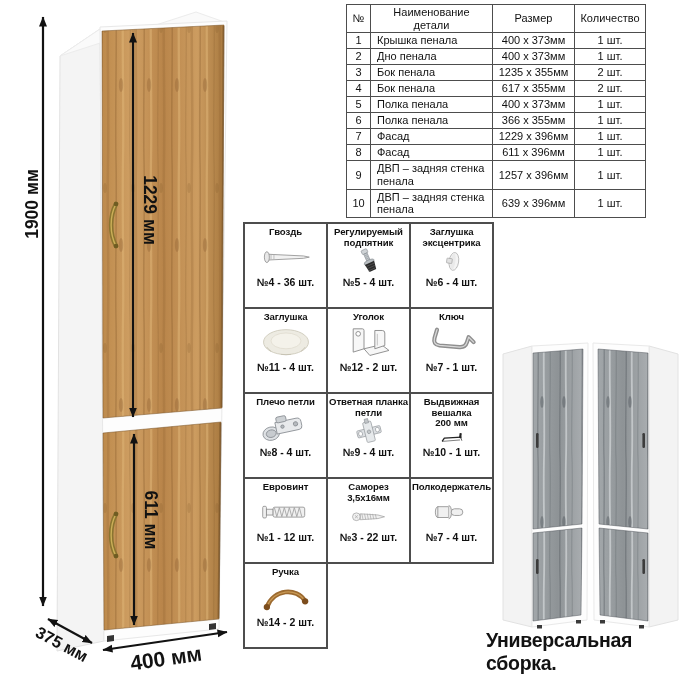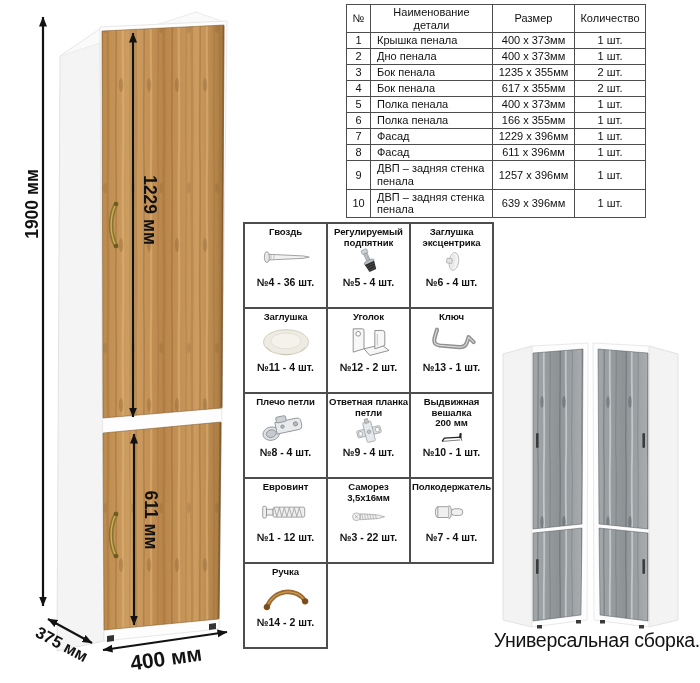--- a/index.html
+++ b/index.html
@@ -21,22 +21,22 @@
            align-content:flex-start;}
   .hw-cell{width:85px;height:87px;margin:0 -2px -2px 0;border:2px solid #4d4d4d;
            box-sizing:border-box;background:#fff;display:flex;flex-direction:column;
            align-items:center;}
   .hw-title{font-size:9.6px;font-weight:700;text-align:center;line-height:1.12;
             padding-top:3px;white-space:pre-line;letter-spacing:-0.1px;}
   .hw-ic{flex:1 1 auto;width:62px;min-height:0;}
   .hw-count{font-size:10.5px;font-weight:700;padding-bottom:19px;white-space:nowrap;}
   
   .var-svg{position:absolute;left:490px;top:338px;}
-  .variant-caption{position:absolute;left:486px;top:629px;width:214px;text-align:right;
-            font-size:19.5px;font-weight:400;letter-spacing:-0.3px;color:#121212;}
+  .variant-caption{position:absolute;left:486px;top:629px;width:214px;text-align:left;
+            font-size:19.5px;font-weight:700;letter-spacing:-0.3px;color:#121212;}
 </style>
 </head>
 <body>
 
 <div class="sheet">
 
   <svg class="cab-svg" width="250" height="683" viewBox="0 0 250 683">
     <defs>
       <marker id="ah" markerWidth="11" markerHeight="9" refX="9.5" refY="4" orient="auto-start-reverse" markerUnits="userSpaceOnUse">
           <path d="M0,0 L10,4 L0,8 Z" fill="#121212"></path>
@@ -157,21 +157,21 @@
         </tr>
       <tr>
           <td>5</td>
           <td class="cell-name">Полка пенала</td>
           <td>400 х 373мм</td>
           <td>1 шт.</td>
         </tr>
       <tr>
           <td>6</td>
           <td class="cell-name">Полка пенала</td>
-          <td>166 х 355мм</td>
+          <td>366 х 355мм</td>
           <td>1 шт.</td>
         </tr>
       <tr>
           <td>7</td>
           <td class="cell-name">Фасад</td>
           <td>1229 х 396мм</td>
           <td>1 шт.</td>
         </tr>
       <tr>
           <td>8</td>
@@ -343,21 +343,21 @@
       <svg class="hw-ic" viewBox="0 0 64 46">
           <use href="#i-bracket"></use>
         </svg>
       <div class="hw-count">№12 - 2 шт.</div>
     </div>
     <div class="hw-cell">
       <div class="hw-title">Ключ</div>
       <svg class="hw-ic" viewBox="0 0 64 46">
           <use href="#i-key"></use>
         </svg>
-      <div class="hw-count">№13 - 1 шт.</div>
+      <div class="hw-count">№7 - 1 шт.</div>
     </div>
     <div class="hw-cell">
       <div class="hw-title">Плечо петли</div>
       <svg class="hw-ic" viewBox="0 0 64 46">
           <use href="#i-hingearm"></use>
         </svg>
       <div class="hw-count">№8 - 4 шт.</div>
     </div>
     <div class="hw-cell">
       <div class="hw-title">Ответная планка

